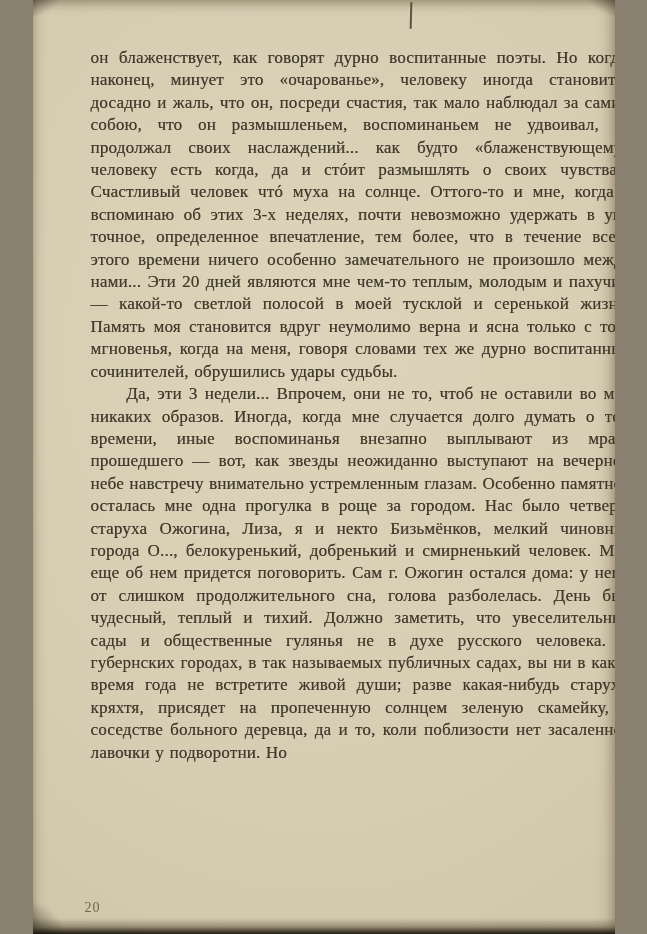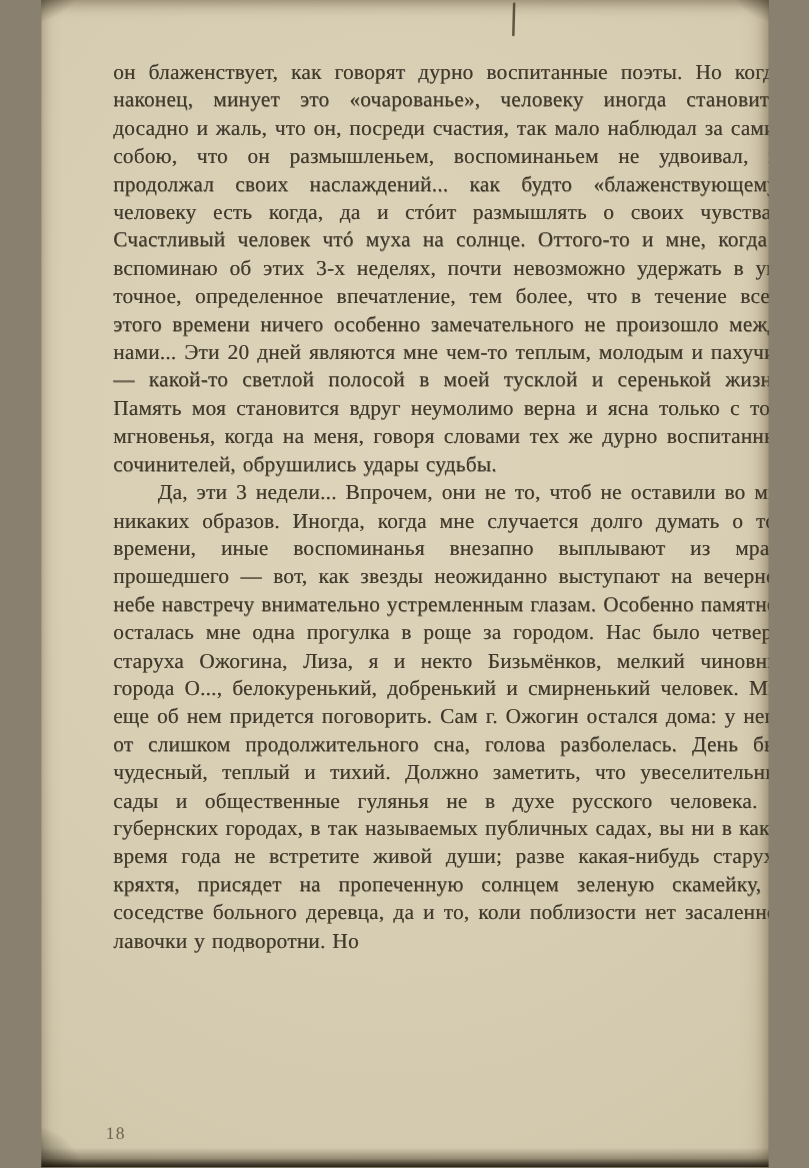--- a/index.html
+++ b/index.html
@@ -96,17 +96,17 @@
   <div class="fold-mark"></div>
   <div class="corner tl"></div>
   <div class="corner tr"></div>
   <div class="corner bl"></div>
 
   <div class="text-block" lang="ru">
     <p class="para no-indent">он блаженствует, как говорят дурно воспитанные поэты. Но когда, наконец, минует это «очарованье», человеку иногда становится досадно и жаль, что он, посреди счастия, так мало наблюдал за самим собою, что он размышленьем, воспоминаньем не удвоивал, не продолжал своих наслаждений... как будто «блаженствующему» человеку есть когда, да и стóит размышлять о своих чувствах! Счастливый человек чтó муха на солнце. Оттого-то и мне, когда я вспоминаю об этих 3-х неделях, почти невозможно удержать в уме точное, определенное впечатление, тем более, что в течение всего этого времени ничего особенно замечательного не произошло между нами... Эти 20 дней являются мне чем-то теплым, молодым и пахучим — какой-то светлой полосой в моей тусклой и серенькой жизни. Память моя становится вдруг неумолимо верна и ясна только с того мгновенья, когда на меня, говоря словами тех же дурно воспитанных сочинителей, обрушились удары судьбы.</p>
     <p class="para indent">Да, эти 3 недели... Впрочем, они не то, чтоб не оставили во мне никаких образов. Иногда, когда мне случается долго думать о том времени, иные воспоминанья внезапно выплывают из мрака прошедшего — вот, как звезды неожиданно выступают на вечернем небе навстречу внимательно устремленным глазам. Особенно памятной осталась мне одна прогулка в роще за городом. Нас было четверо: старуха Ожогина, Лиза, я и некто Бизьмёнков, мелкий чиновник города О..., белокуренький, добренький и смирненький человек. Мне еще об нем придется поговорить. Сам г. Ожогин остался дома: у него, от слишком продолжительного сна, голова разболелась. День был чудесный, теплый и тихий. Должно заметить, что увеселительные сады и общественные гулянья не в духе русского человека. В губернских городах, в так называемых публичных садах, вы ни в какое время года не встретите живой души; разве какая-нибудь старуха, кряхтя, присядет на пропеченную солнцем зеленую скамейку, в соседстве больного деревца, да и то, коли поблизости нет засаленной лавочки у подворотни. Но</p>
   </div>
 
-  <div class="page-number">18</div>
+  <div class="page-number">20</div>
 
   <div class="bottom-band"></div>
 
 </div>
 
 </body></html>

